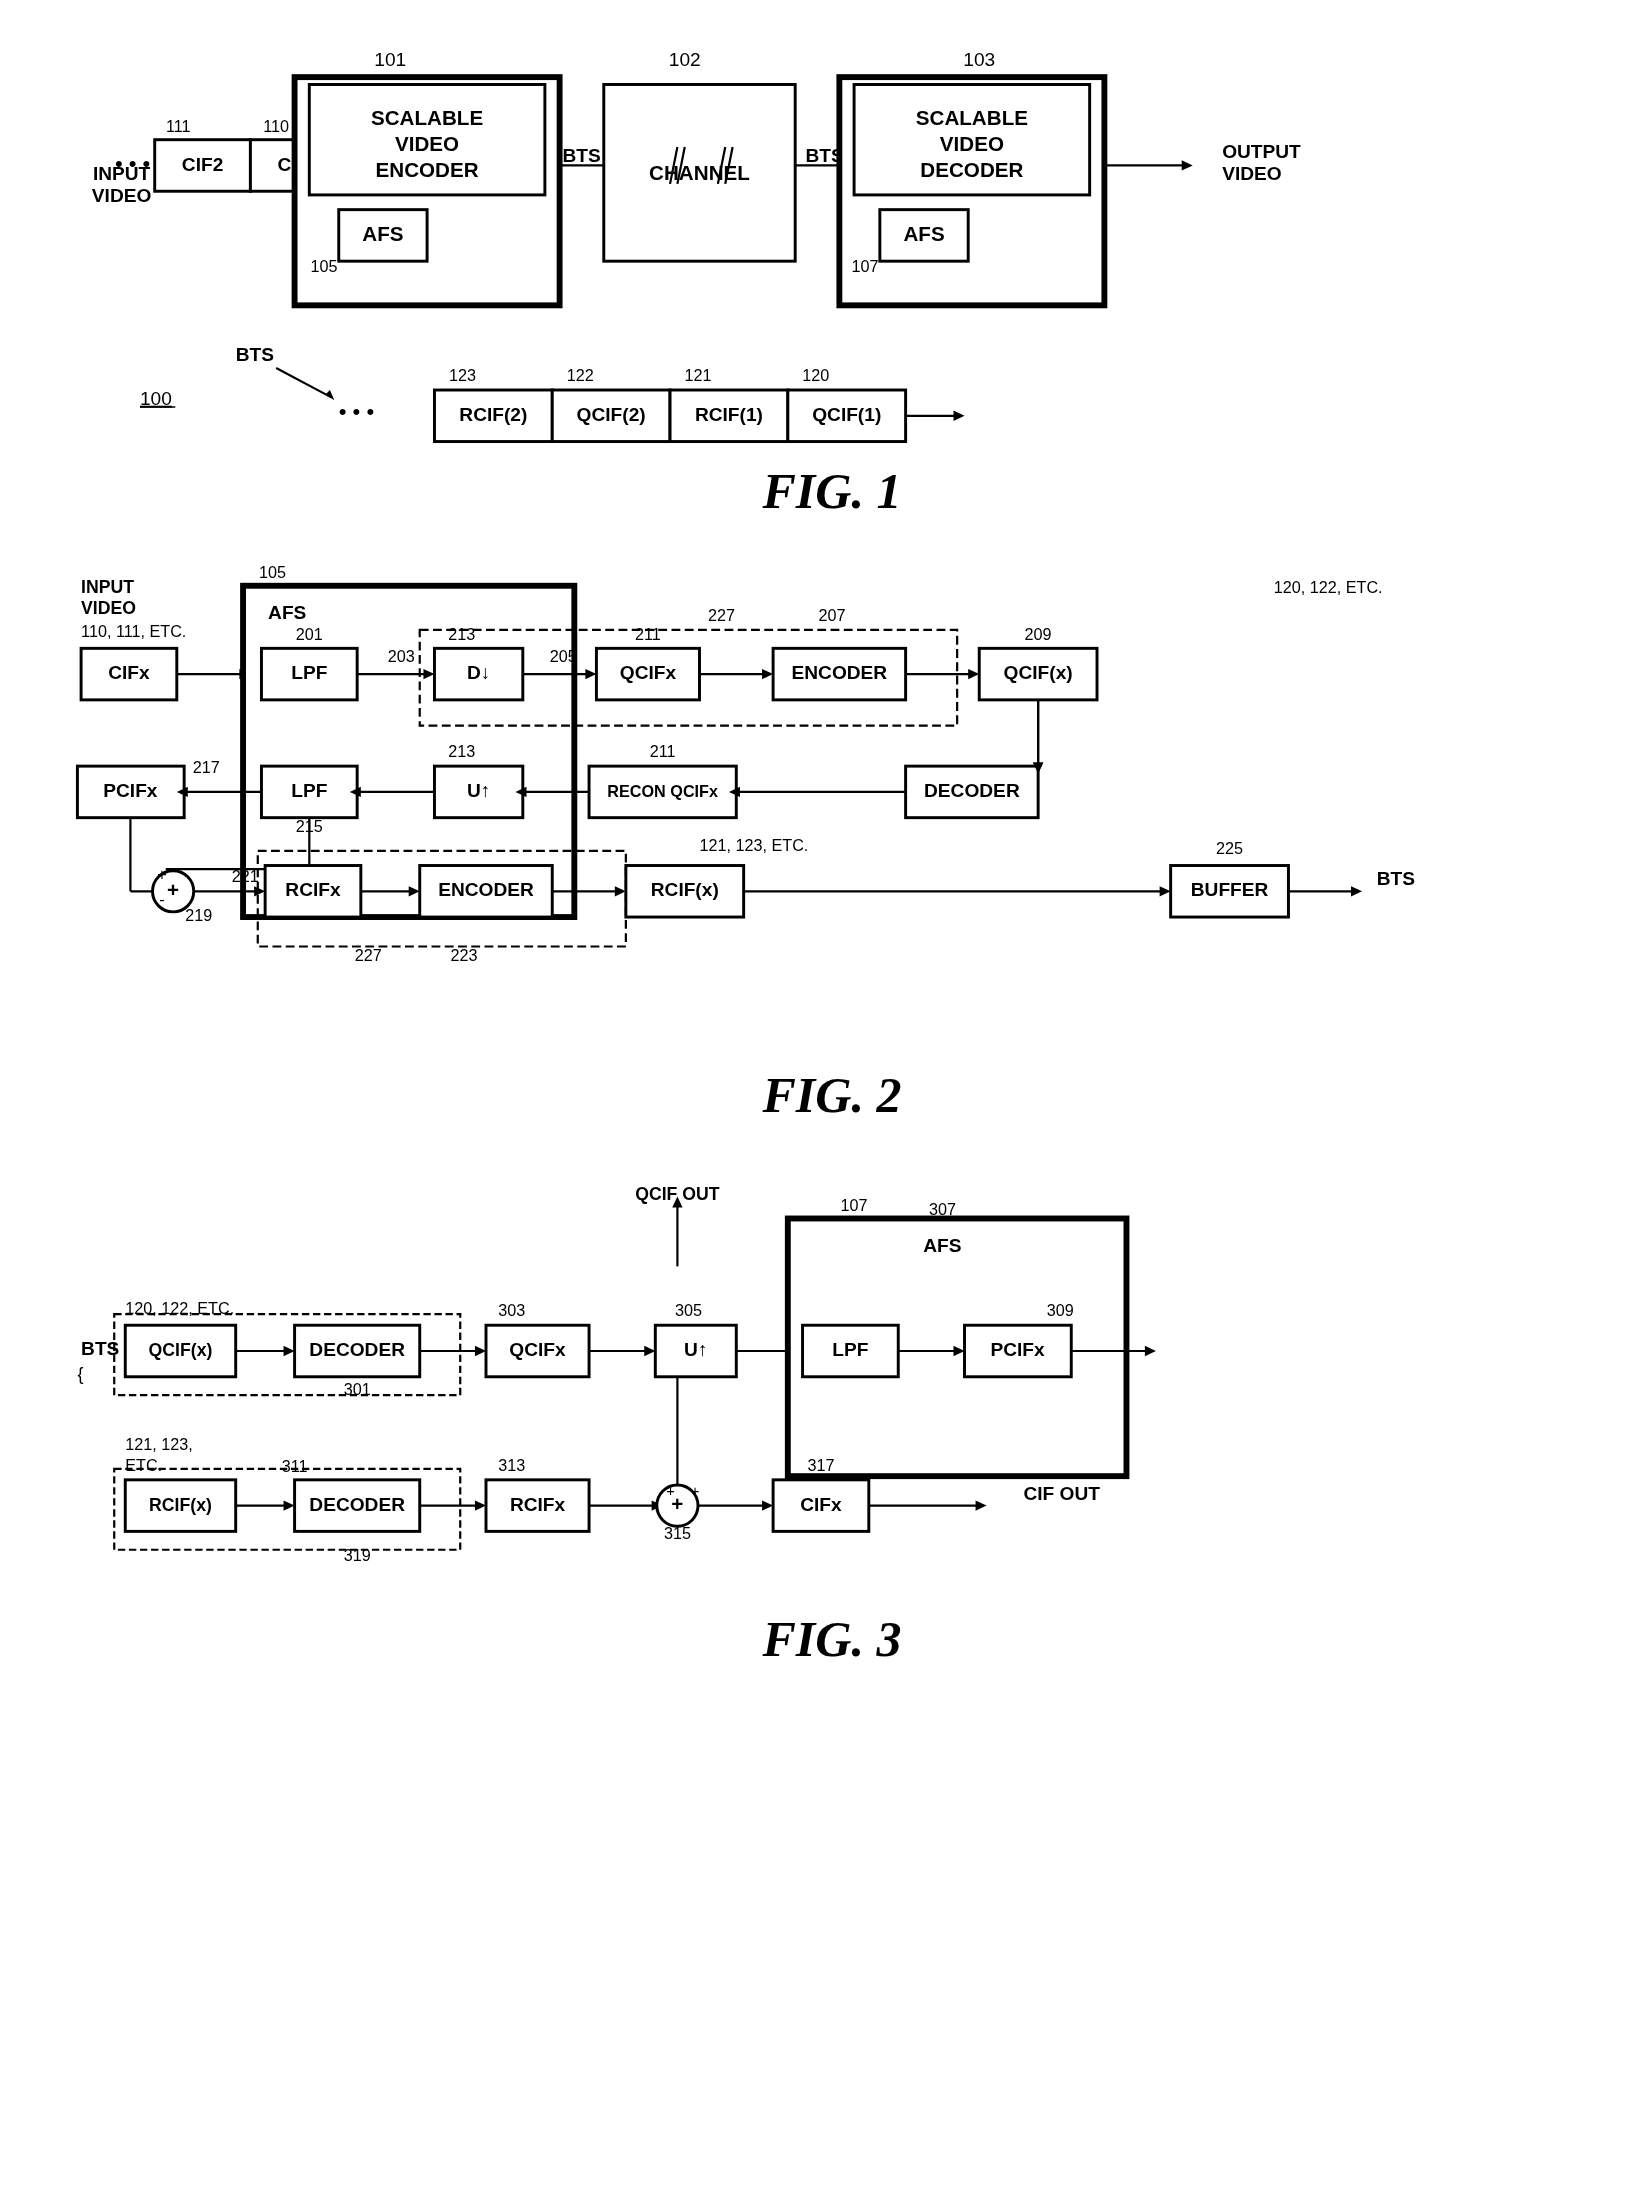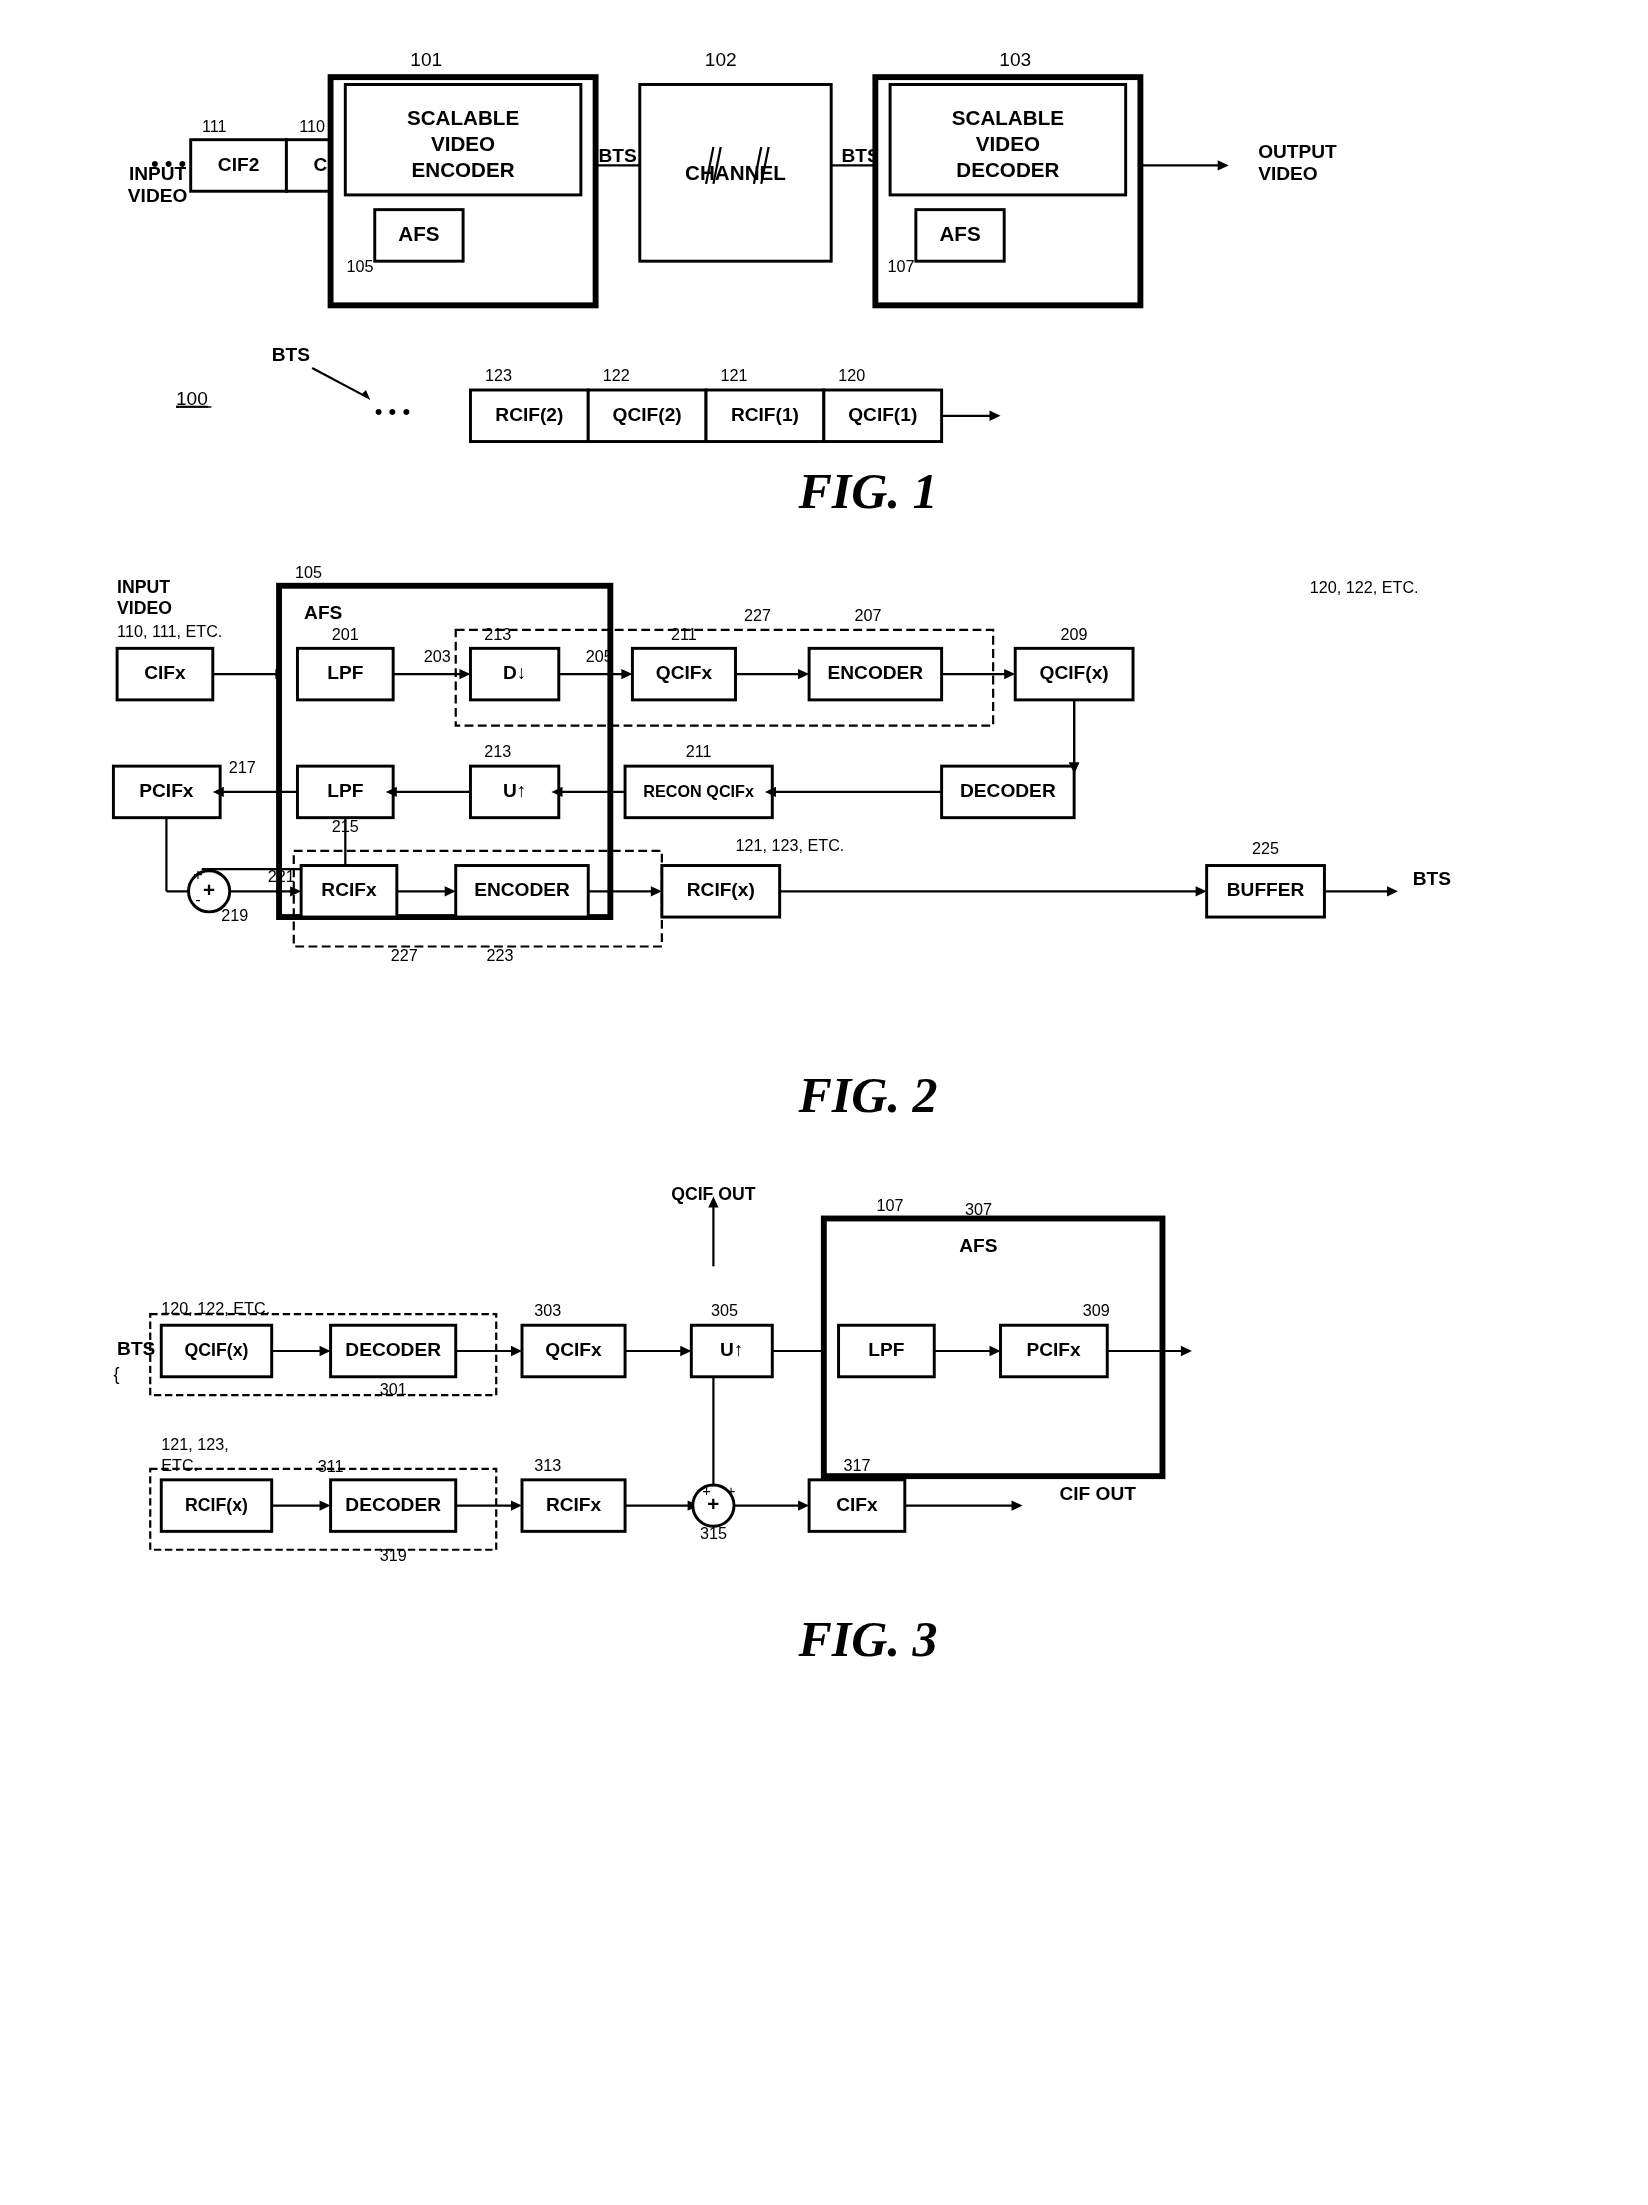--- a/index.html
+++ b/index.html
@@ -11,21 +11,20 @@
       position: relative;
       overflow: hidden;
     }
 
     .page {
       width: 1440px;
       min-height: 2205px;
       background: #fff;
       position: relative;
       padding: 44px 59px;
-      margin-left: 36px;
     }
 
     
     #fig1 {
       position: relative;
       width: 1546px;
       height: 501px;
       margin: 0 auto 14.7px auto;
     }
 

